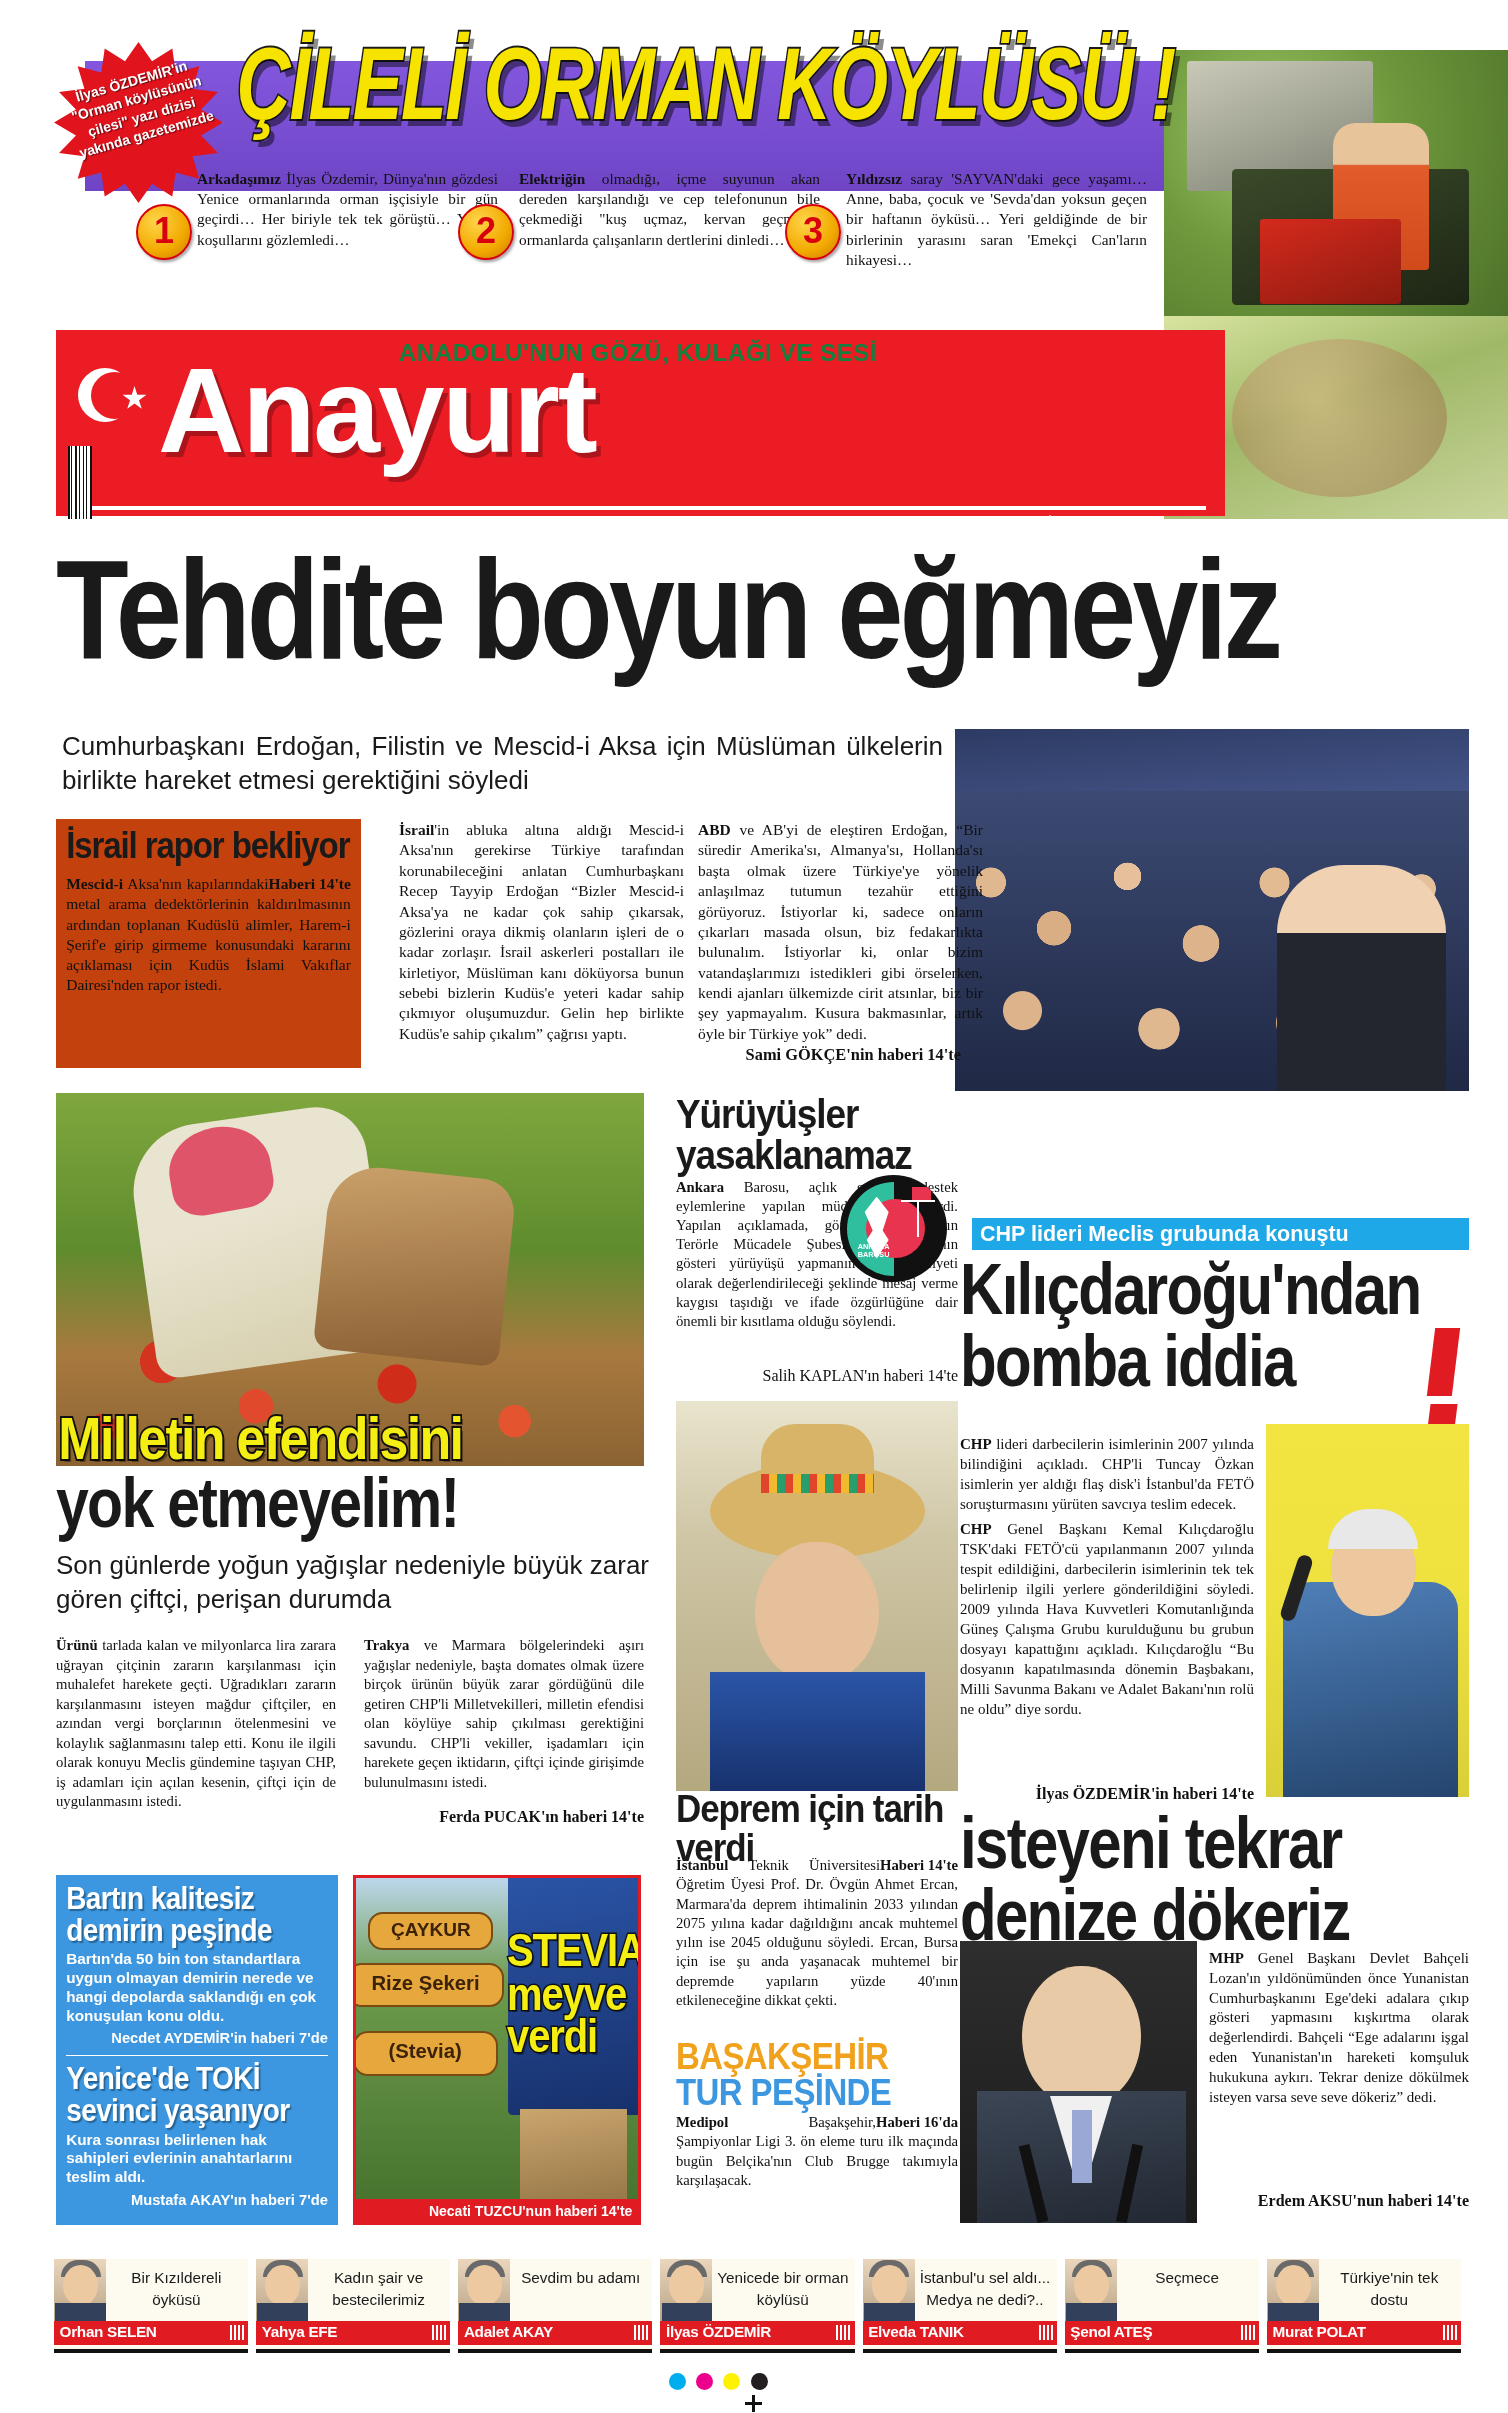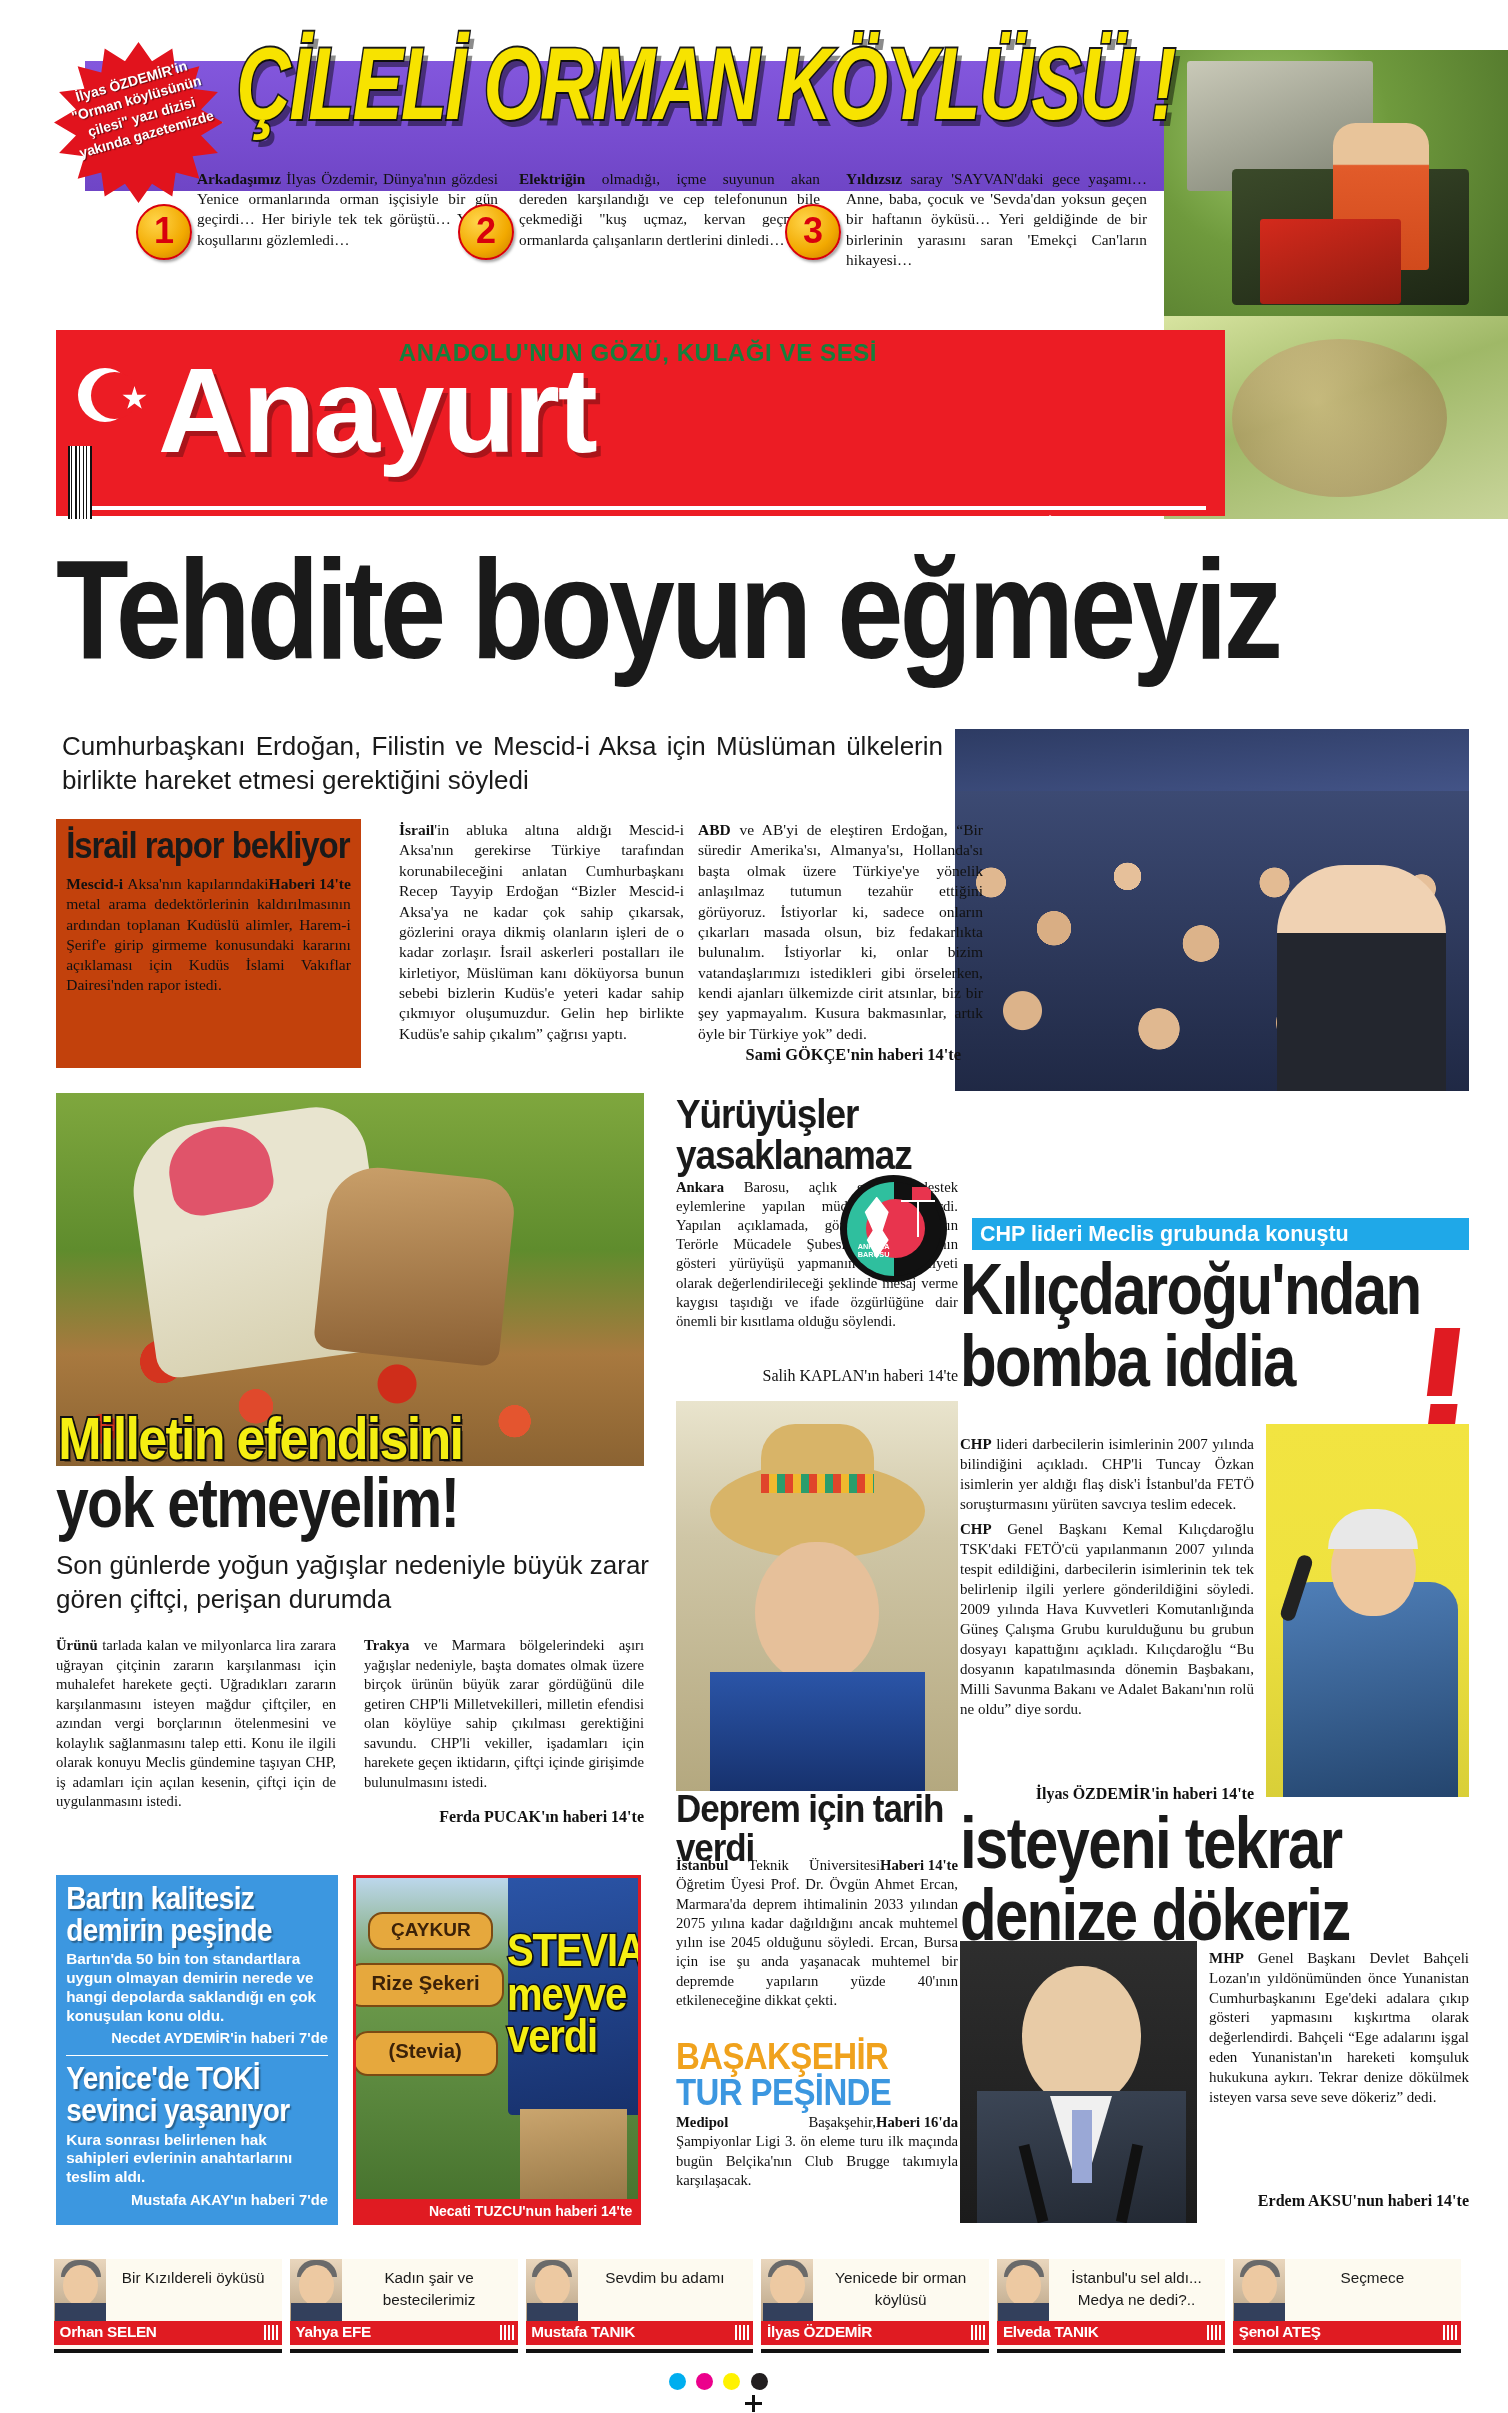--- a/index.html
+++ b/index.html
@@ -500,21 +500,21 @@
       </div>
     </div>
     <div class="colmn">
       <div class="avatar">
           <div class="hr"></div>
           <div class="fc"></div>
           <div class="sh"></div>
         </div>
       <div class="title">Sevdim bu adamı</div>
       <div class="namebar">
-        <span class="nm">Mustafa TANIK</span>
+        <span class="nm">Adalet AKAY</span>
         <span class="bars"></span>
 
       </div>
     </div>
     <div class="colmn">
       <div class="avatar">
           <div class="hr"></div>
           <div class="fc"></div>
           <div class="sh"></div>
         </div>
@@ -540,20 +540,33 @@
     </div>
     <div class="colmn">
       <div class="avatar">
           <div class="hr"></div>
           <div class="fc"></div>
           <div class="sh"></div>
         </div>
       <div class="title">Seçmece</div>
       <div class="namebar">
         <span class="nm">Şenol ATEŞ</span>
+        <span class="bars"></span>
+
+      </div>
+    </div>
+    <div class="colmn">
+      <div class="avatar">
+          <div class="hr"></div>
+          <div class="fc"></div>
+          <div class="sh"></div>
+        </div>
+      <div class="title">Türkiye'nin tek dostu</div>
+      <div class="namebar">
+        <span class="nm">Murat POLAT</span>
         <span class="bars"></span>
 
       </div>
     </div>
   </div>
 
   <div class="abs" id="reg-dots">
       <i style="background: rgb(0, 174, 239);"></i>
       <i style="background: rgb(236, 0, 140);"></i>
       <i style="background: rgb(255, 242, 0);"></i>

